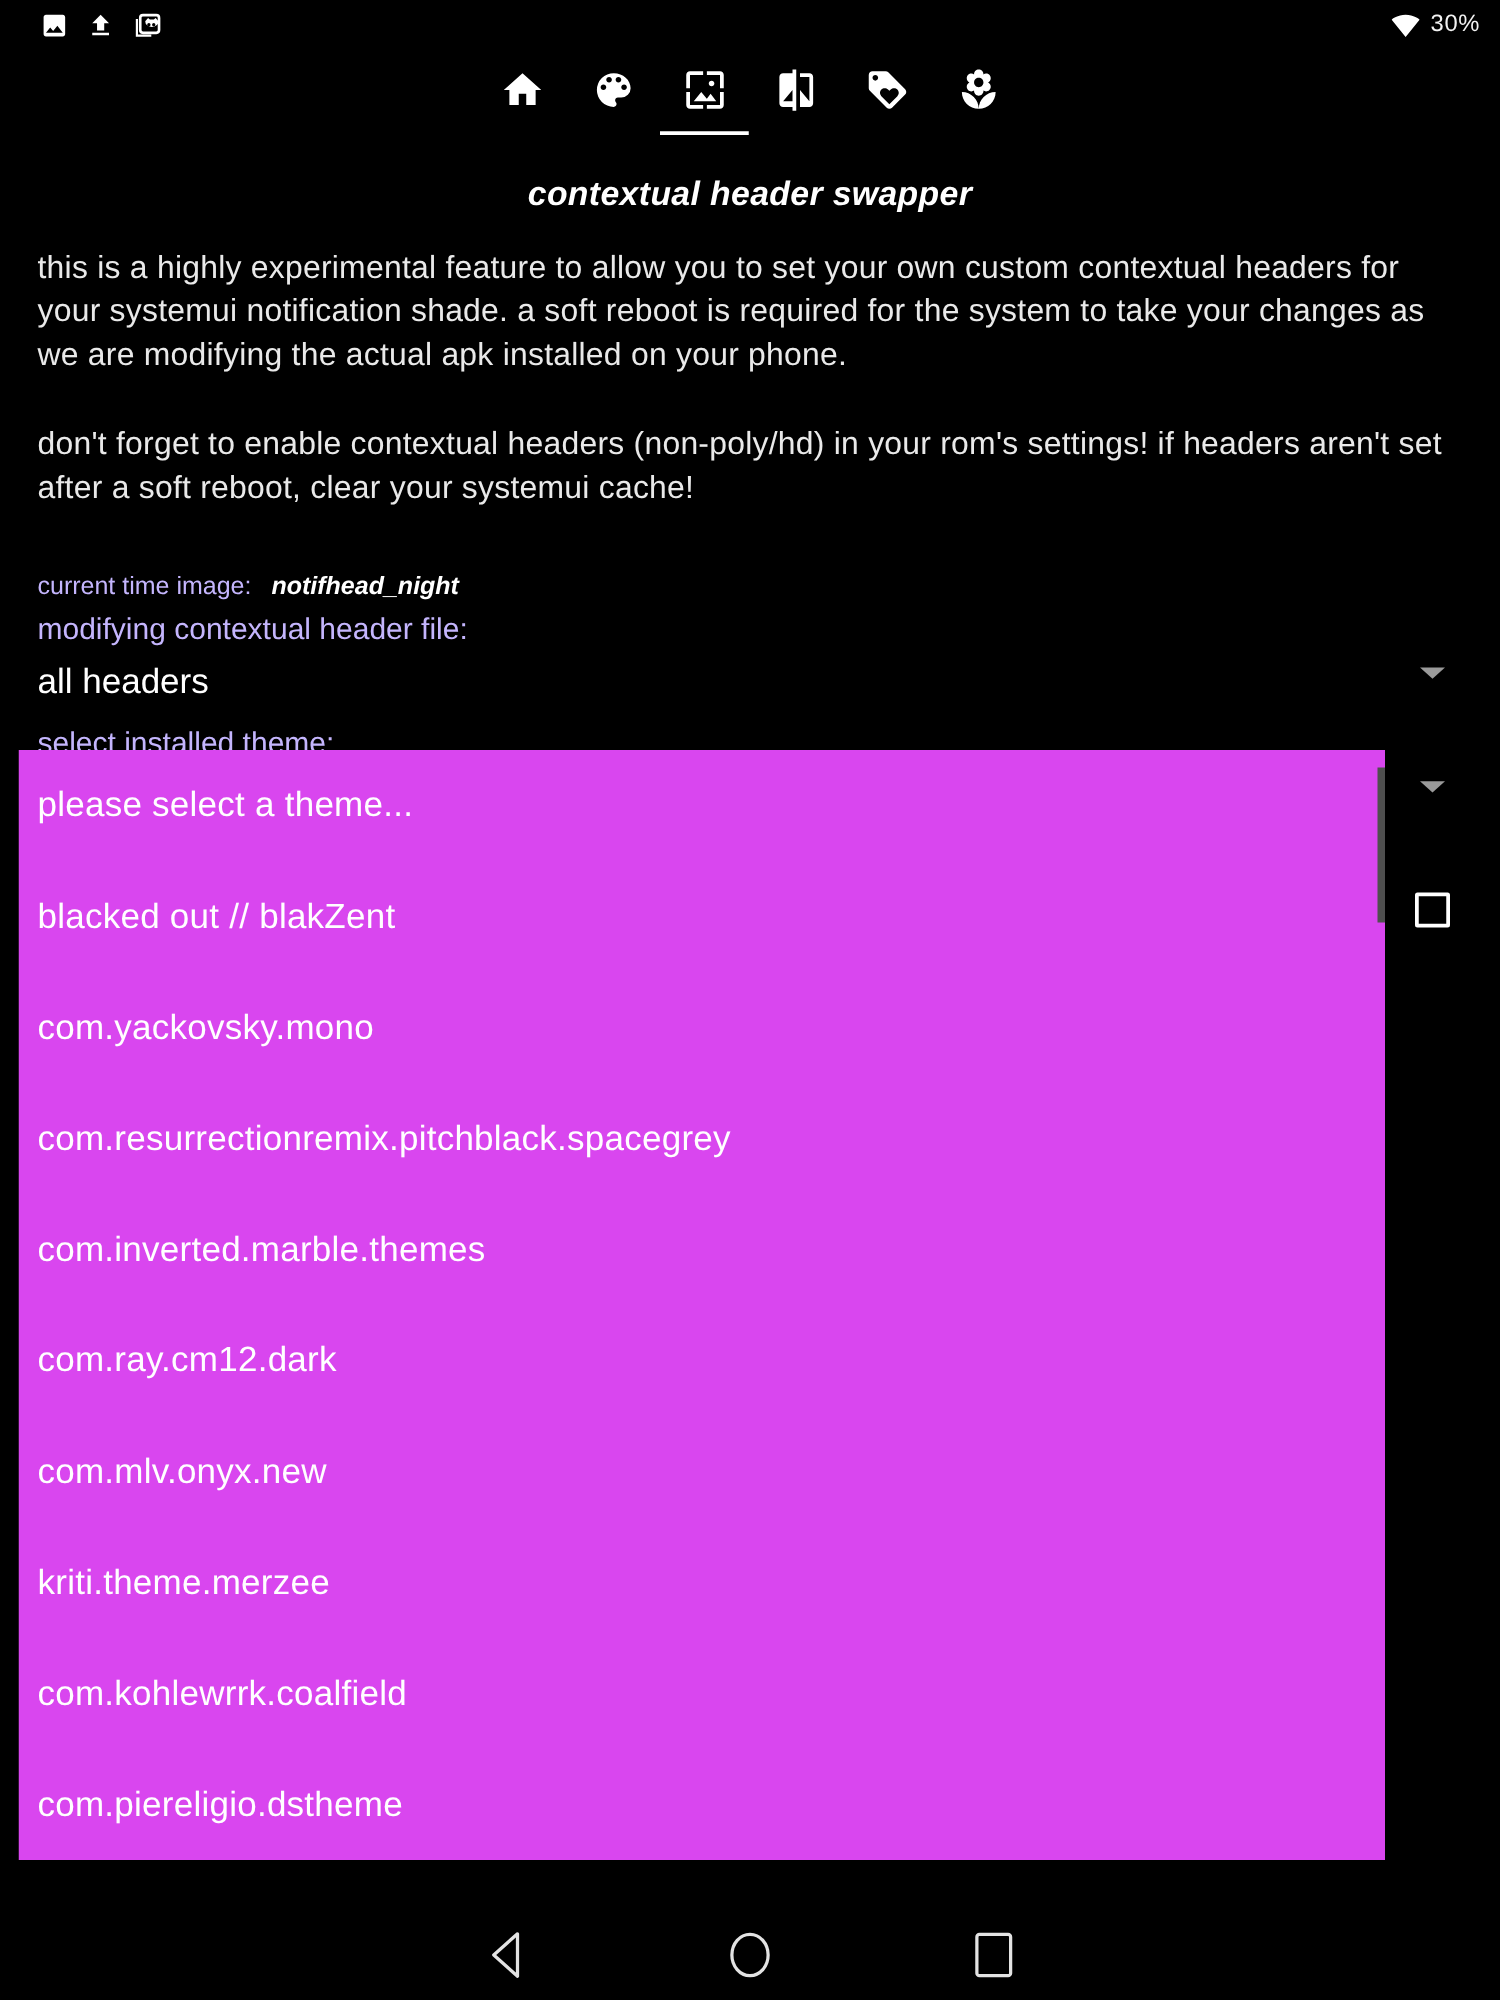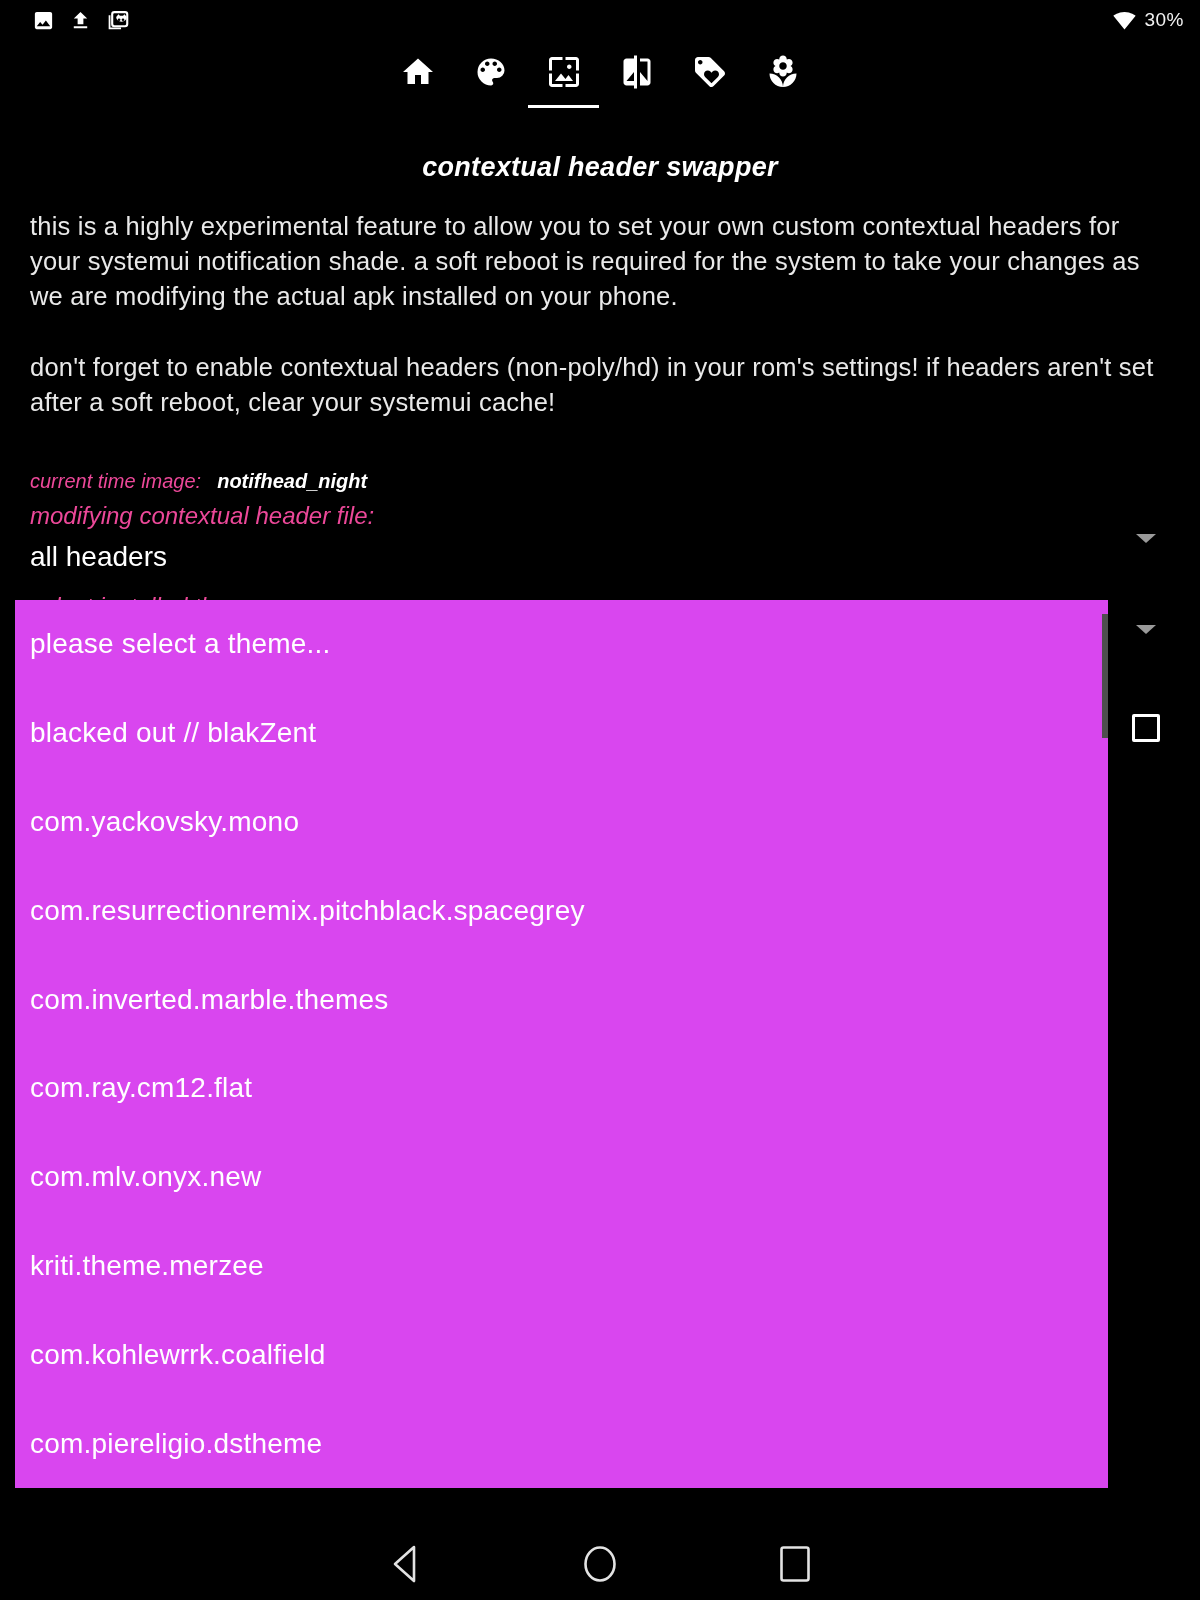--- a/index.html
+++ b/index.html
@@ -16,29 +16,29 @@
 
   
   .tabbar{margin-top:16px;display:flex;justify-content:center;}
   .tab{width:73px;height:54px;display:flex;flex-direction:column;align-items:center;
        position:relative;cursor:pointer;}
   .tab svg{width:36px;height:36px;display:block;}
   .tab .underline{display:none;}
   .tab.active .underline{display:block;position:absolute;bottom:0;left:1px;width:71px;height:3px;background:#fff;}
 
   
-  .title{margin-top:44px;text-align:center;font-size:27px;font-style:italic;font-weight:bold;
+  .title{margin-top:32px;text-align:center;font-size:27px;font-style:italic;font-weight:bold;
          letter-spacing:.3px;color:#fff;}
   .para{margin:0 52px 0 30px;font-size:25.5px;line-height:35px;color:#e9e9e9;letter-spacing:.2px;}
   .para.first{margin-top:26px;}
   .para.second{margin-top:36px;margin-right:40px;}
 
   .meta{margin:50px 30px 0 30px;}
   .meta-row1{display:flex;align-items:baseline;gap:16px;font-size:20px;}
-  .muted{color:#ec4899;font-style:italic;}
+  .muted{color:#c4b5fd;}
   .meta-value{color:#fff;font-weight:bold;font-style:italic;}
   .meta-row2{margin-top:9px;font-size:24px;}
   .spinner-value{margin-top:7px;font-size:28px;color:#fff;height:40px;display:flex;align-items:center;}
   .theme-label{margin-top:16px;font-size:24px;}
 
   .spinner-arrow{position:absolute;width:0;height:0;
     border-left:10px solid transparent;border-right:10px solid transparent;
     border-top:9px solid #9a9a9a;}
   #arrow-headers{left:1136px;top:534px;}
   #arrow-theme{left:1136px;top:625px;}
@@ -150,21 +150,21 @@
 
 
     <div class="popup-item">blacked out // blakZent</div>
 
     <div class="popup-item">com.yackovsky.mono</div>
 
     <div class="popup-item">com.resurrectionremix.pitchblack.spacegrey</div>
 
     <div class="popup-item">com.inverted.marble.themes</div>
 
-    <div class="popup-item">com.ray.cm12.flat</div>
+    <div class="popup-item">com.ray.cm12.dark</div>
 
 
     <div class="popup-item">com.mlv.onyx.new</div>
 
     <div class="popup-item">kriti.theme.merzee</div>
 
     <div class="popup-item">com.kohlewrrk.coalfield</div>
 
     <div class="popup-item">com.piereligio.dstheme</div>
   <div class="popup-scrollbar"></div>

